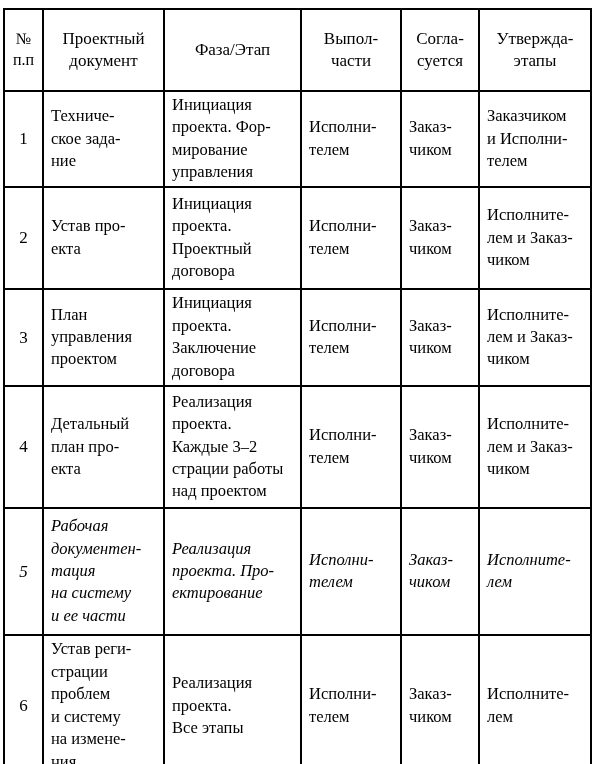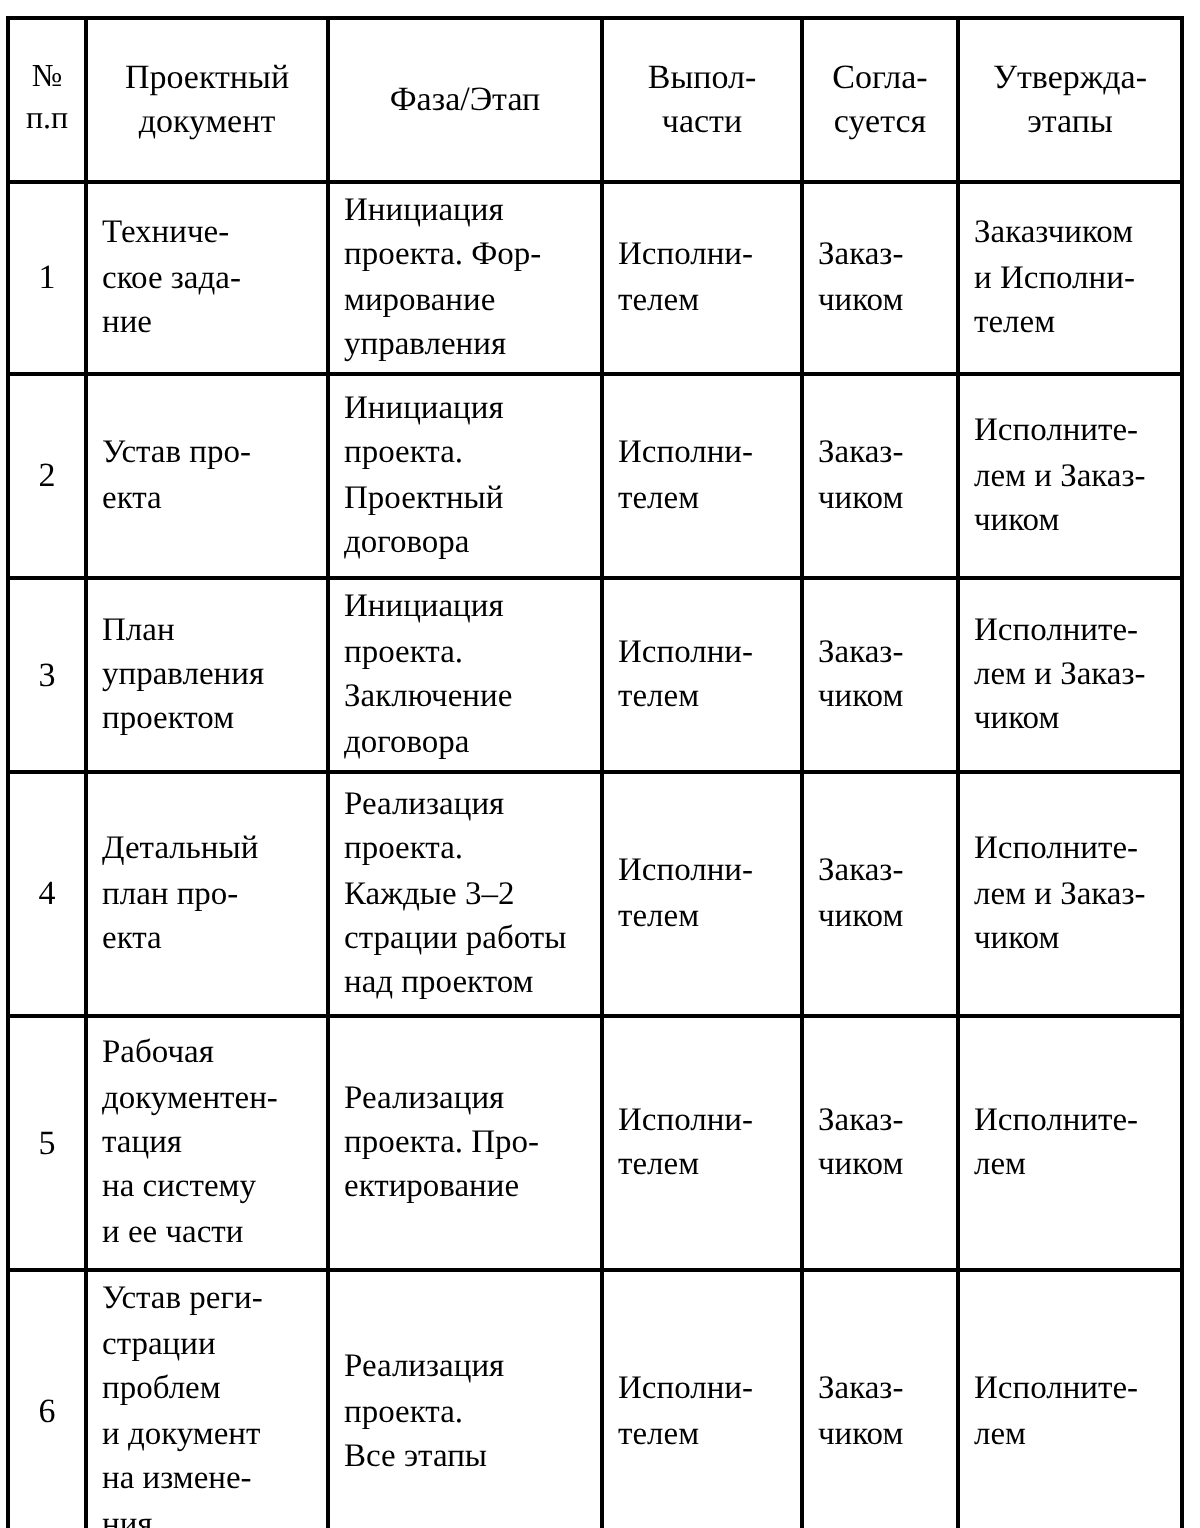--- a/index.html
+++ b/index.html
@@ -77,21 +77,21 @@
   td.cell-phase { padding-left: 8px; }
   td.cell-perf  { padding-left: 9px; }
   td.cell-agree { padding-left: 8px; }
   td.cell-appr  { padding-left: 9px; }
 
   
   tr.row-1 td { height: 89px; }
   tr.row-2 td { height: 96px; }
   tr.row-3 td { height: 91px; }
   tr.row-4 td { height: 116px; }
-  tr.row-5 td { height: 121px; }
+  tr.row-5 td { height: 121px; font-style: italic; }
   tr.row-6 td { height: 136px; }
 
   .line { display: block; white-space: pre; }
 </style>
 </head>
 <body>
 
 <div class="page">
   <table class="doc-table">
     <colgroup>
@@ -264,21 +264,21 @@
             <span class="line">Исполните-</span>
             <span class="line">лем</span>
           </td>
         </tr>
         <tr class="row-6">
           <td class="cell-num">6</td>
           <td class="cell-doc">
             <span class="line">Устав реги-</span>
             <span class="line">страции</span>
             <span class="line">проблем</span>
-            <span class="line">и документ</span>
+            <span class="line">и систему</span>
             <span class="line">на измене-</span>
             <span class="line">ния</span>
           </td>
           <td class="cell-phase">
             <span class="line">Реализация</span>
             <span class="line">проекта.</span>
             <span class="line">Все этапы</span>
           </td>
           <td class="cell-perf">
             <span class="line">Исполни-</span>

